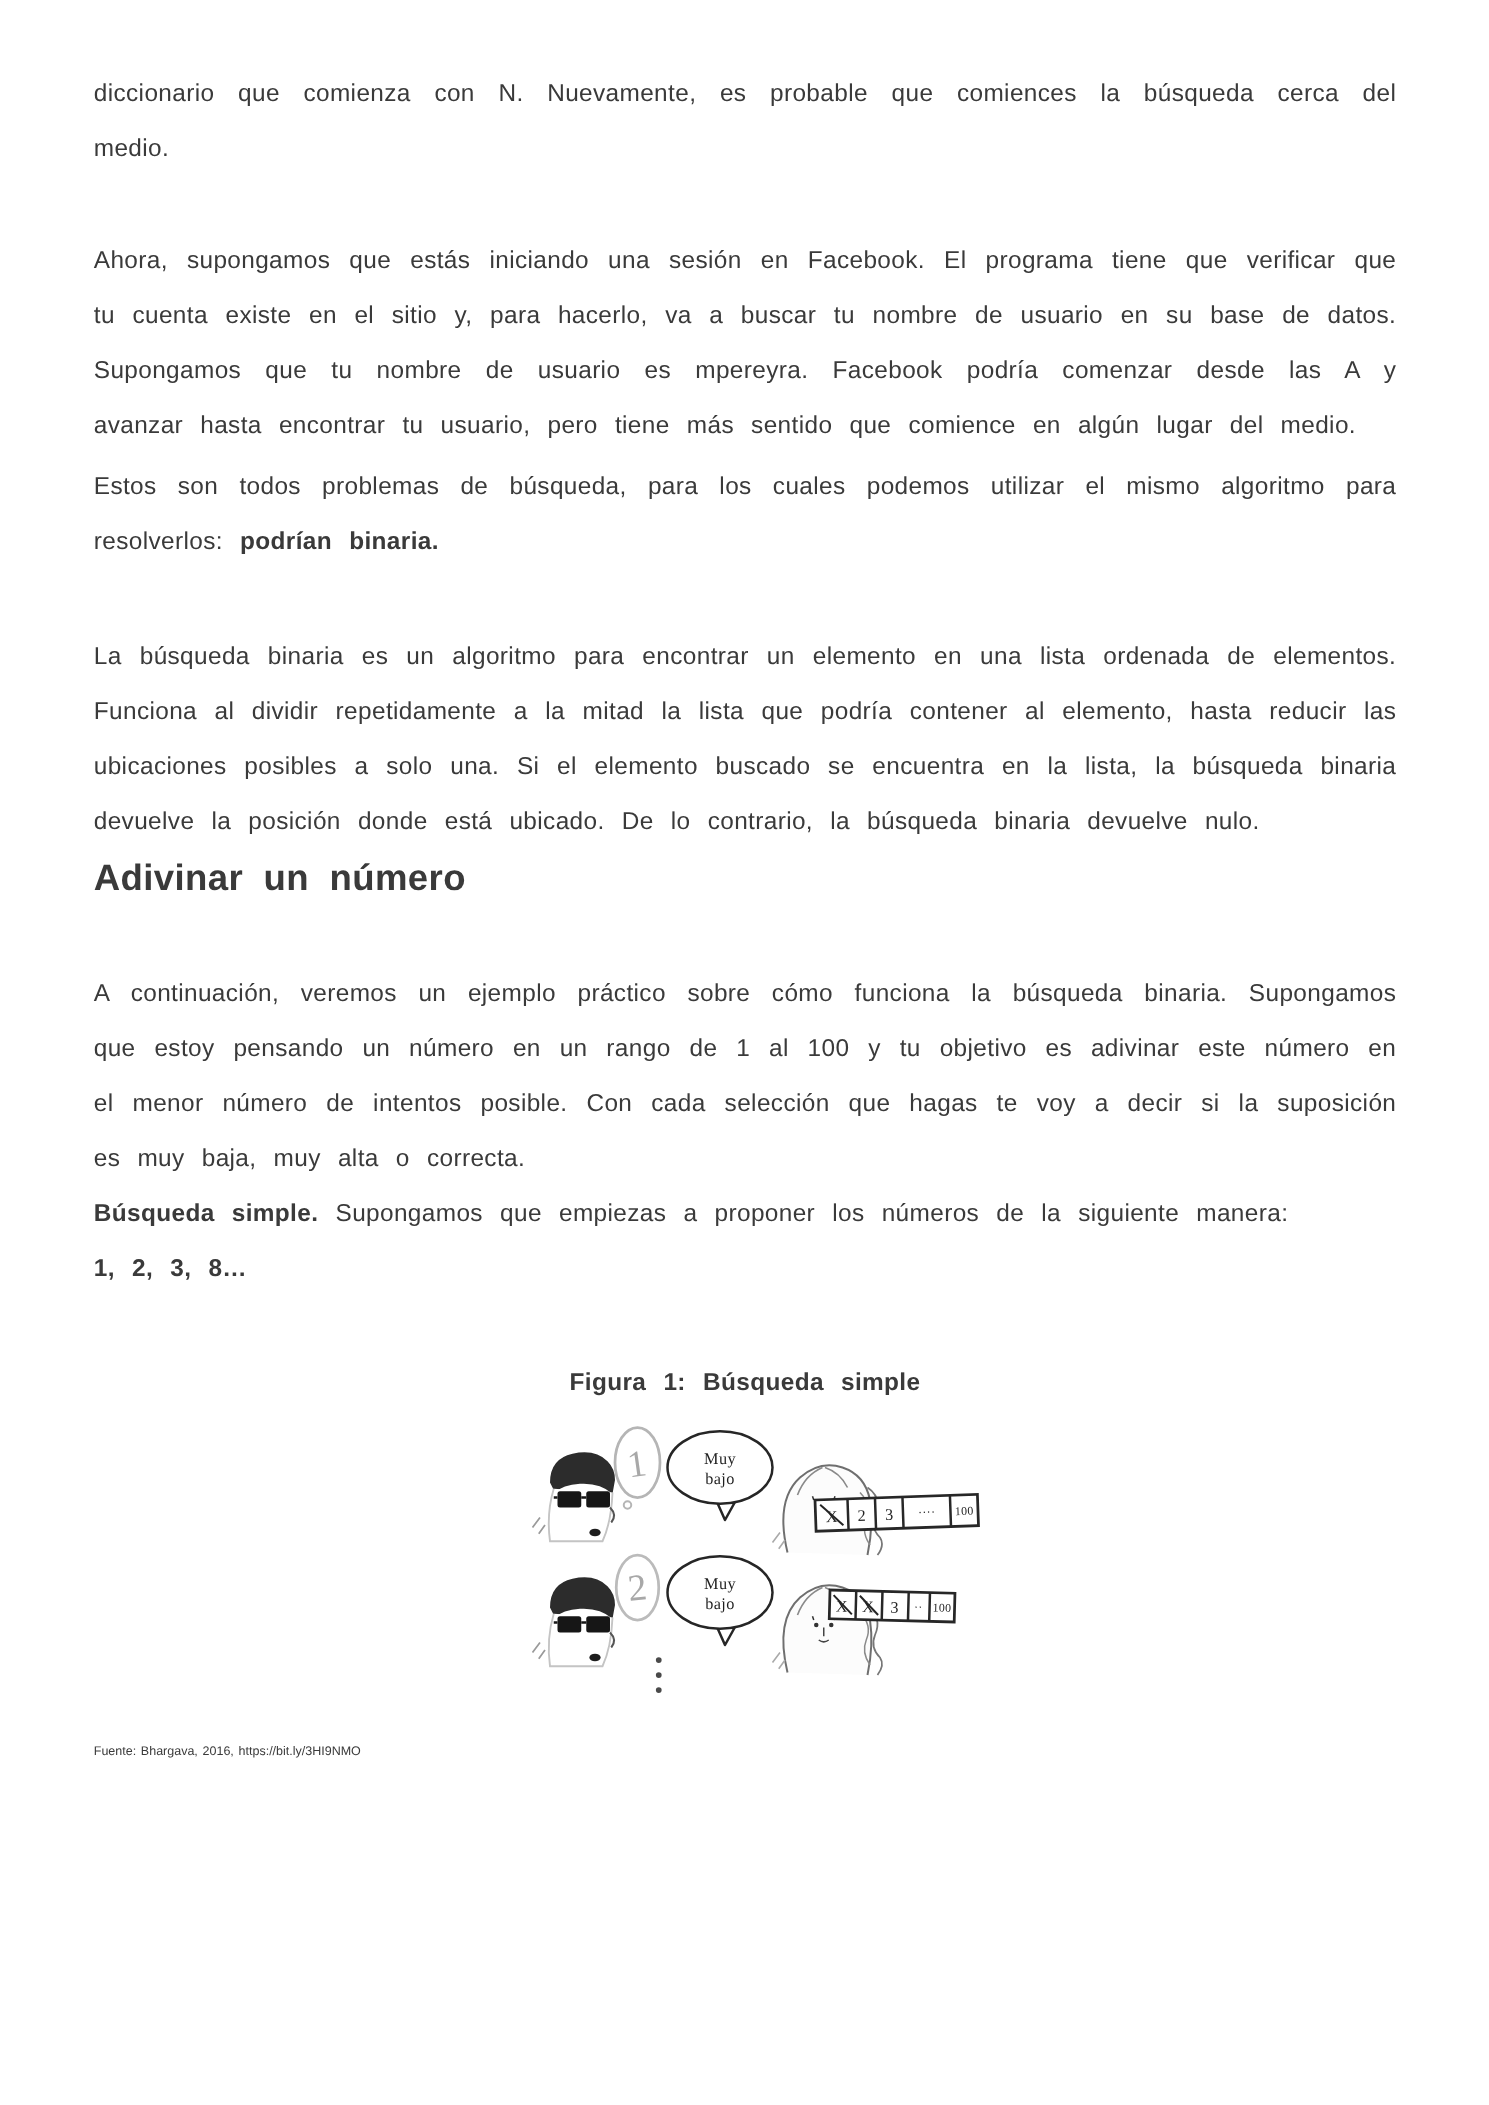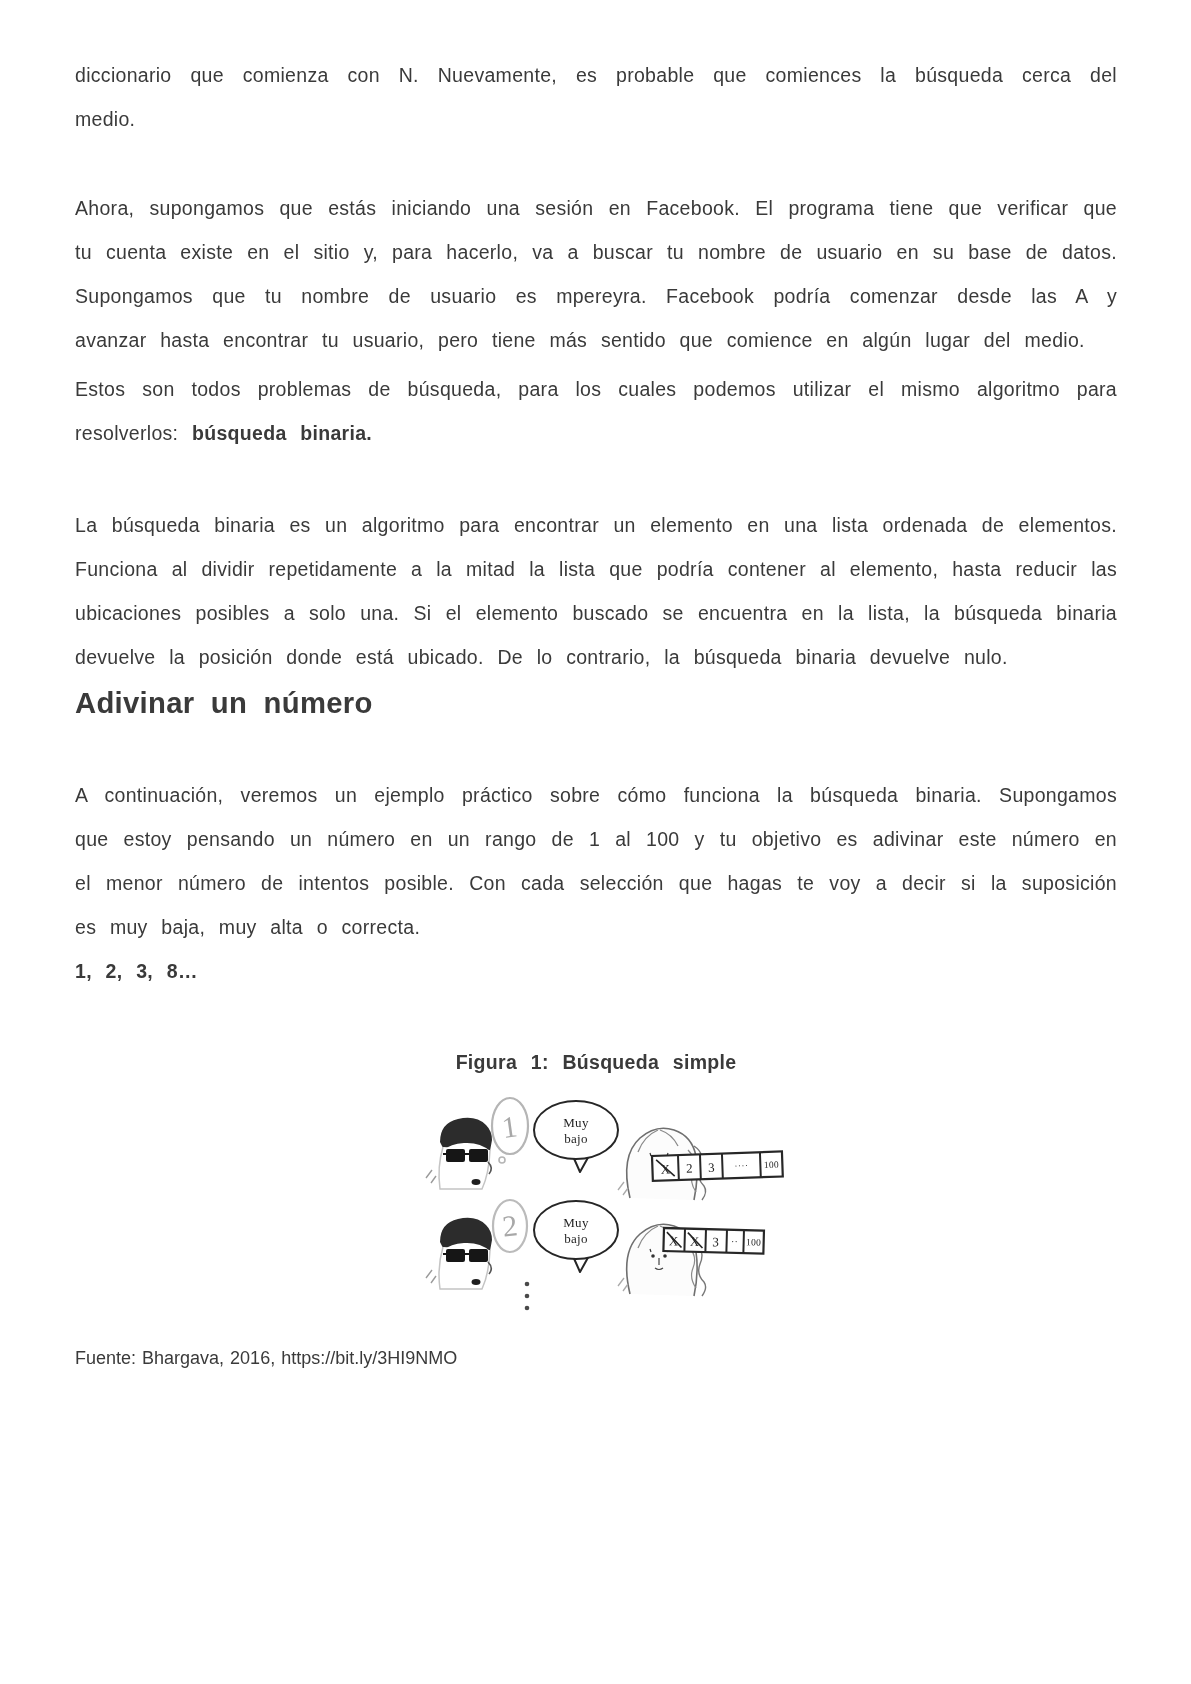--- a/index.html
+++ b/index.html
@@ -28,21 +28,21 @@
     text-align: left;
     line-height: 44px;
   }
   .p5 { margin-top: 48px; }
   .p6 { margin-top: 0; }
   .numbers-line { font-weight: 700; text-align: left; }
   .figure-title { margin-top: 47px; font-weight: 700; text-align: center; }
   .figure-wrap { margin-top: 8px; margin-left: 331px; width: 400px; height: 238px; }
   .source-line {
     margin-top: 14px;
-    font-size: 18px;
+    font-size: 10px;
     line-height: 28px;
     letter-spacing: 0px;
     word-spacing: 1px;
     text-align: left;
   }
   .p7 { margin-top: 8px; }
   b { font-weight: 700; }
 
   
   .bubble-txt {
@@ -65,28 +65,29 @@
 </style>
 </head>
 <body>
 
 <main class="page">
 
   <p class="p1">diccionario que comienza con N. Nuevamente, es probable que comiences la búsqueda cerca del medio.</p>
 
   <p class="p2">Ahora, supongamos que estás iniciando una sesión en Facebook. El programa tiene que verificar que tu cuenta existe en el sitio y, para hacerlo, va a buscar tu nombre de usuario en su base de datos. Supongamos que tu nombre de usuario es mpereyra. Facebook podría comenzar desde las A y avanzar hasta encontrar tu usuario, pero tiene más sentido que comience en algún lugar del medio.</p>
 
-  <p class="p3"><span>Estos son todos problemas de búsqueda, para los cuales podemos utilizar el mismo algoritmo para resolverlos: </span><b>búsqueda binaria.</b></p>
+  <p class="p3"><span>Estos son todos problemas de búsqueda, para los cuales podemos utilizar el mismo algoritmo para resolverlos: </span><b>podrían binaria.</b></p>
 
   <p class="p4">La búsqueda binaria es un algoritmo para encontrar un elemento en una lista ordenada de elementos. Funciona al dividir repetidamente a la mitad la lista que podría contener al elemento, hasta reducir las ubicaciones posibles a solo una. Si el elemento buscado se encuentra en la lista, la búsqueda binaria devuelve la posición donde está ubicado. De lo contrario, la búsqueda binaria devuelve nulo.</p>
 
   <h2 class="heading">Adivinar un número</h2>
 
   <p class="p5">A continuación, veremos un ejemplo práctico sobre cómo funciona la búsqueda binaria. Supongamos que estoy pensando un número en un rango de 1 al 100 y tu objetivo es adivinar este número en el menor número de intentos posible. Con cada selección que hagas te voy a decir si la suposición es muy baja, muy alta o correcta.</p>
 
+  <p class="p6"><b>Búsqueda simple.</b><span> Supongamos que empiezas a proponer los números de la siguiente manera:</span></p>
 
   <p class="numbers-line">1, 2, 3, 8…</p>
 
   <p class="figure-title">Figura 1: Búsqueda simple</p>
 
   <div class="figure-wrap">
     <svg width="400" height="238" viewBox="0 0 400 238">
       <defs>
         <g id="man">
           <path d="M34 50 Q34 31 52 27 Q70 23 80 33 Q86 39 86 48 L84 59 Q74 50 58 51 Q44 52 38 58 Z" fill="#2c2c2c"></path>

